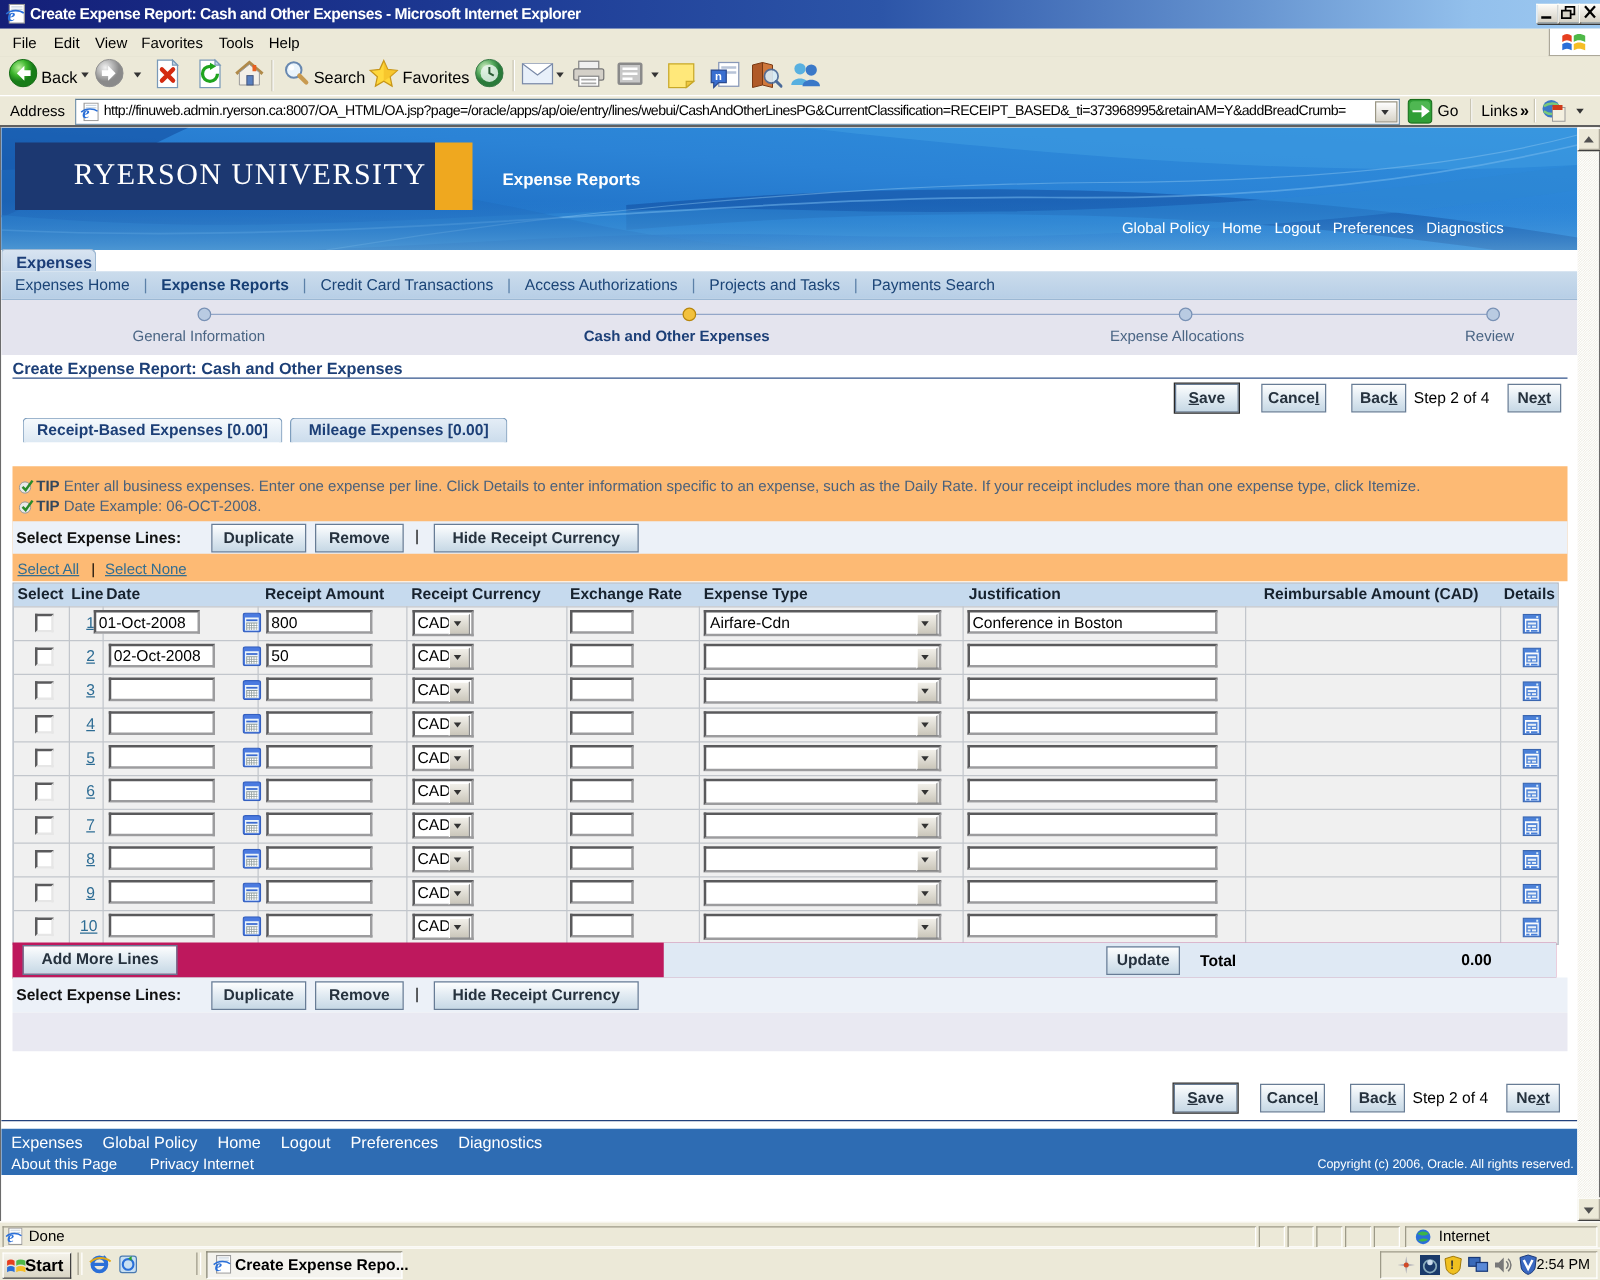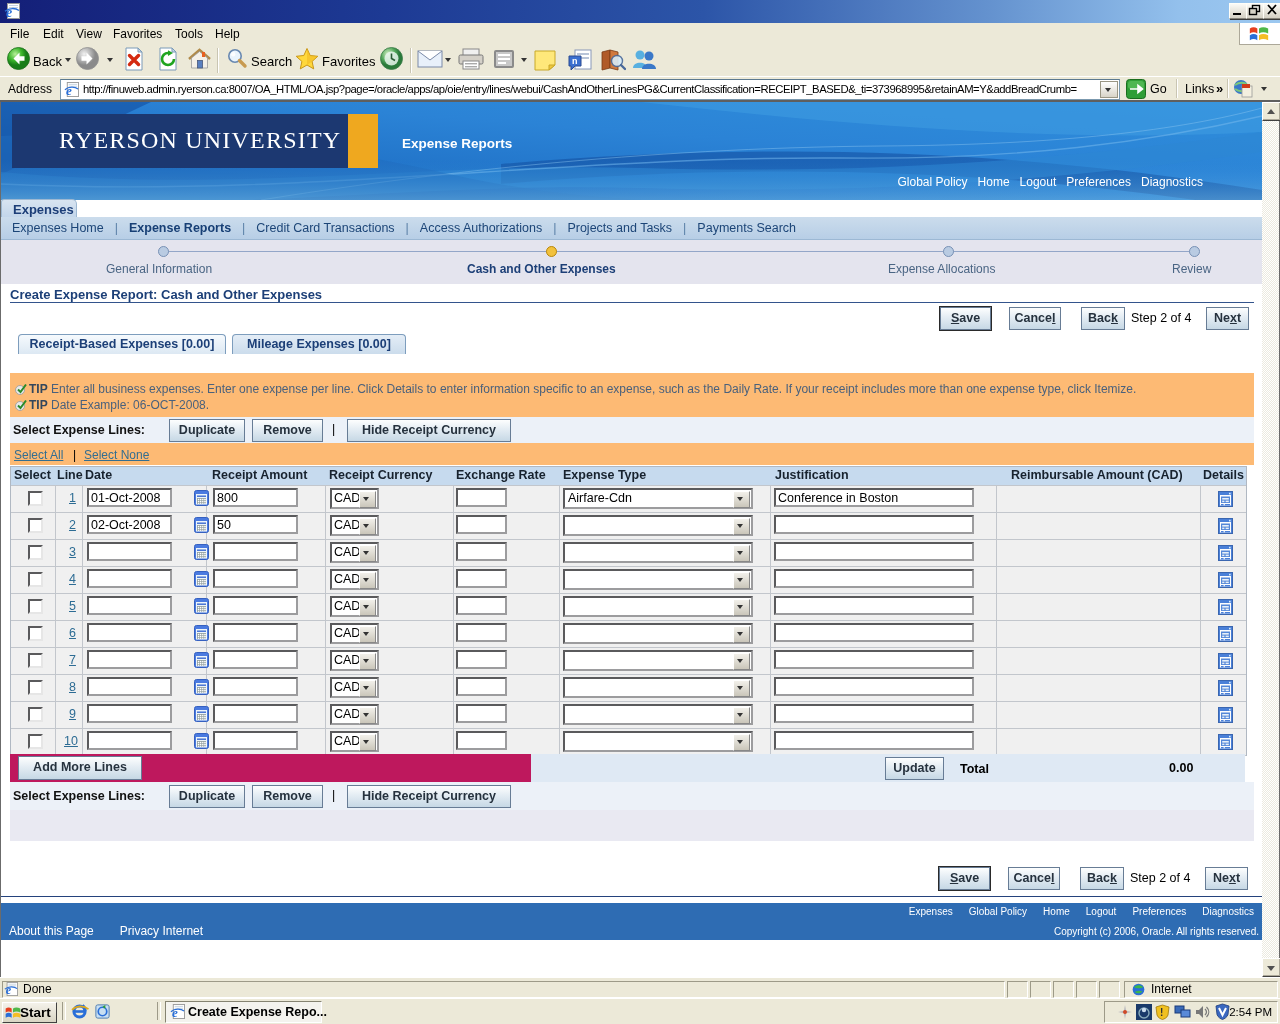--- a/index.html
+++ b/index.html
@@ -92,21 +92,21 @@
 .cell-inp{position:absolute;background:#fff;border:2px solid;border-color:#5a5a5c #9c9c9e #9c9c9e #5a5a5c;
   font-size:12.5px;color:#000;padding:0 2px;line-height:16px;white-space:nowrap;}
 .cbx{position:absolute;width:11px;height:11px;background:#fff;border:2px solid;border-color:#5a5a5c #e6e6e6 #e6e6e6 #5a5a5c;}
 .lno{position:absolute;font-size:12.5px;color:#2d6c94;text-decoration:underline;}
 
 #totrow{position:absolute;left:9px;top:652px;width:1235px;height:28px;background:#be185d;border-bottom:1px solid #b0b8c2;}
 #totblue{position:absolute;left:521px;top:0px;width:714px;height:28px;background:#dfe9f4;}
 
 #botline{position:absolute;left:0px;top:794px;width:1261px;height:1px;background:#24427c;}
 #footer{position:absolute;left:0px;top:801px;width:1261px;height:37px;background:#2e6cb3;color:#fff;}
-#flinks{position:absolute;left:0;top:3px;width:100%;text-align:right;font-size:10px;}
+#flinks{position:absolute;left:0;top:3px;width:100%;text-align:left;font-size:13px;}
 #flinks span{margin:0 8px;}
 #fleft{position:absolute;left:8px;top:21px;font-size:12px;}
 #fright{position:absolute;right:3px;top:23px;font-size:10px;}
 
 #statusbar{position:absolute;left:0;top:977px;width:1280px;height:21px;background:#ece9d8;border-top:1px solid #fff;}
 .sseg{position:absolute;top:3px;height:15px;border:1px solid;border-color:#9d9a88 #fff #fff #9d9a88;}
 
 #taskbar{position:absolute;left:0;top:998px;width:1280px;height:26px;background:#ece9d8;border-top:1px solid #fff;}
 #startbtn{position:absolute;left:2px;top:3px;width:53px;height:19px;background:linear-gradient(#f4f2ea,#d9d5c4);
   border:1px solid #404040;border-top-color:#fff;border-left-color:#fff;
@@ -123,20 +123,21 @@
 <div id="win">
 
 <div id="titlebar">
  <svg class="abs" style="left:4px;top:3px" width="16" height="16" viewBox="0 0 16 16">
         <rect x="3.5" y="0.5" width="12" height="15" fill="#fff" stroke="#9a9a9a"></rect>
         <rect x="5" y="2" width="9" height="1" fill="#c8d4e0"></rect>
         <rect x="5" y="4" width="9" height="1" fill="#c8d4e0"></rect>
         <text x="2" y="13.5" font-size="14" font-weight="bold" font-style="italic" fill="#2a6fd8" font-family="Liberation Serif">e</text>
         <path d="M1 8.2 C5 4.5,12 5,15 7.5" fill="none" stroke="#2a6fd8" stroke-width="1.3"></path>
       </svg>
+ <div id="titletxt">Create Expense Report: Cash and Other Expenses - Microsoft Internet Explorer</div>
  <div class="tbtn" style="left:1229px;"><svg width="14" height="12">
           <rect x="2" y="9" width="8" height="2" fill="#000"></rect>
         </svg></div>
  <div class="tbtn" style="left:1246px;"><svg width="14" height="12">
           <rect x="4.5" y="1.5" width="7" height="6" fill="none" stroke="#000" stroke-width="1.4"></rect>
           <rect x="1.5" y="4.5" width="7" height="6" fill="#d6d2c6" stroke="#000" stroke-width="1.4"></rect>
         </svg></div>
  <div class="tbtn" style="left:1263px;"><svg width="14" height="12">
           <path d="M3 1 L11 10 M11 1 L3 10" stroke="#000" stroke-width="1.8"></path>
         </svg></div>
@@ -416,21 +417,21 @@
 <div class="rowline" style="top:99px"></div>
 <div class="rowline" style="top:126px"></div>
 <div class="rowline" style="top:153px"></div>
 <div class="rowline" style="top:180px"></div>
 <div class="rowline" style="top:207px"></div>
 <div class="rowline" style="top:234px"></div>
 <div class="rowline" style="top:261px"></div>
 <div class="rowline" style="top:288px"></div>
 <div class="cbx" style="left:17px;top:24px"></div>
 <span class="lno" style="left:58px;top:24px">1</span>
-<div class="cell-inp" style="left:76px;top:21px;width:77px;height:15px">01-Oct-2008</div>
+<div class="cell-inp" style="left:64px;top:21px;width:77px;height:15px">01-Oct-2008</div>
 <svg class="abs" style="left:183px;top:23px" width="15" height="16" viewBox="0 0 15 16">
           <rect x="0.5" y="0.5" width="14" height="15" rx="2" fill="#4a7ae0" stroke="#3560c0"></rect>
           <rect x="2" y="4" width="11" height="10.5" fill="#edf5fa"></rect>
           <rect x="3" y="5.5" width="9" height="1.4" fill="#3a6ad0"></rect>
           <rect x="3" y="8" width="9" height="6" fill="#8e9c9c"></rect>
           <g fill="#fff">
             <rect x="3.8" y="8.8" width="1.3" height="1.3"></rect>
             <rect x="5.7" y="8.8" width="1.3" height="1.3"></rect>
             <rect x="7.6" y="8.8" width="1.3" height="1.3"></rect>
             <rect x="9.5" y="8.8" width="1.3" height="1.3"></rect>

